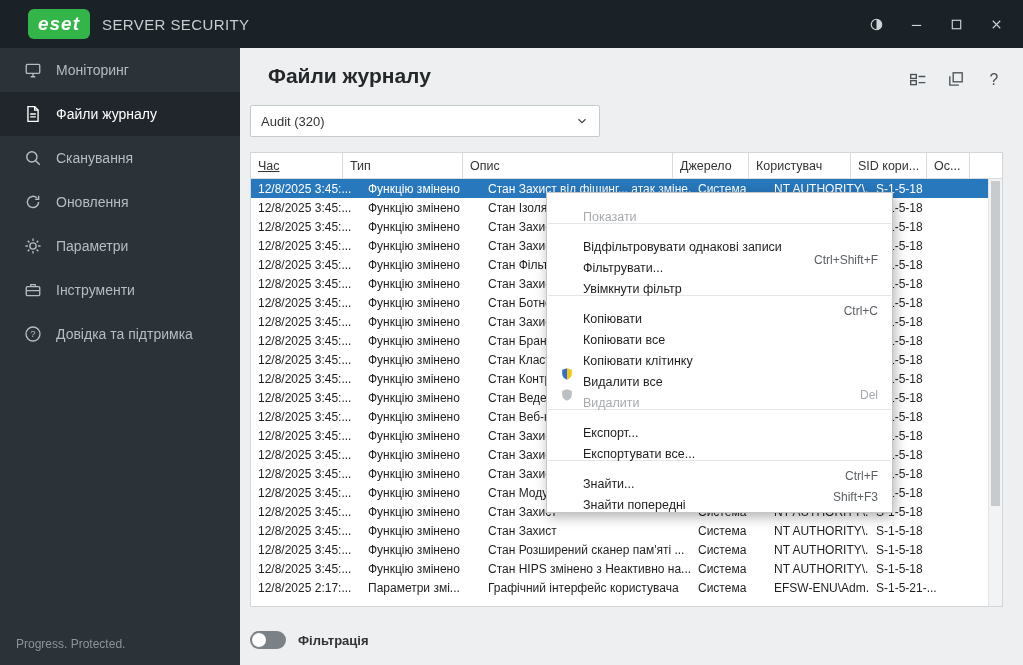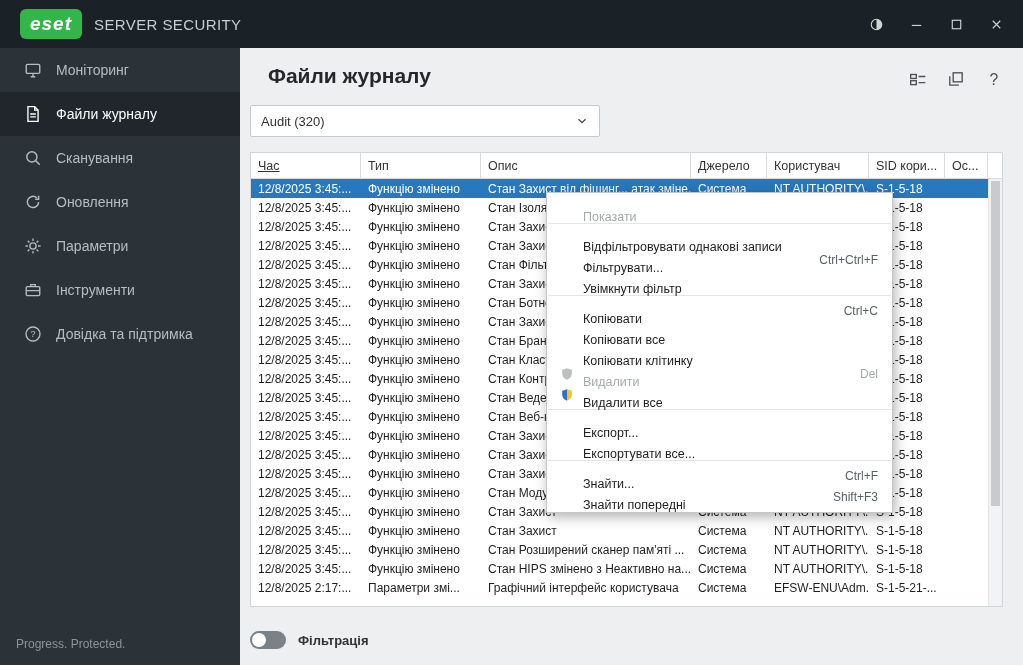--- a/index.html
+++ b/index.html
@@ -1,21 +1,21 @@
 <!DOCTYPE html>
 <html style="--eset-green: #33b54a; --titlebar-bg: #1b2227; --sidebar-bg: #2b3238; --selection-blue: #2878bd; --main-bg: #edeff0;"><head>
 <meta charset="utf-8">
 <style>
   * { margin:0; padding:0; box-sizing:border-box; }
   html,body { width:1023px; height:665px; overflow:hidden; }
   body { font-family:"Liberation Sans","DejaVu Sans",sans-serif; }
   .window { position:relative; width:1023px; height:665px; background:var(--main-bg,#edeff0); overflow:hidden; }
 
   
-  .titlebar { position:absolute; top:0; left:0; right:0; height:48px; background:var(--titlebar-bg,#1b2227); display:flex; align-items:center; padding:0 10px 0 20px; z-index:6; }
+  .titlebar { position:absolute; top:0; left:0; right:0; height:48px; background:var(--titlebar-bg,#1b2227); display:flex; align-items:center; padding:0 10px 0 28px; z-index:6; }
   .logo { background:var(--eset-green,#33b54a); border-radius:6px; width:62px; height:30px; display:flex; align-items:center; justify-content:center; flex:none; }
   .logo-text { color:#fff; font-weight:bold; font-style:italic; font-size:19px; letter-spacing:1px; }
   .app-title { color:#c8cdd0; font-size:15px; margin-left:12px; letter-spacing:.4px; }
   .win-controls { margin-left:auto; display:flex; align-items:center; gap:6px; }
   .win-btn { width:34px; height:30px; display:flex; align-items:center; justify-content:center; color:#cfd4d6; cursor:pointer; }
   .win-btn svg { width:15px; height:15px; }
 
   
   .sidebar { position:absolute; top:48px; left:0; width:240px; bottom:0; background:var(--sidebar-bg,#2b3238); z-index:5;text-align:center; }
   .side-item { height:44px; display:flex; align-items:center; padding:0 12px 0 24px; color:#b6bdc2; font-size:14px; cursor:pointer; white-space:nowrap; }
@@ -197,21 +197,21 @@
       <span>Audit (320)</span>
       <span class="chev">
         <svg viewBox="0 0 16 16">
             <path d="M4 6l4 4 4-4" fill="none" stroke="#444" stroke-width="1.4"></path>
           </svg>
       </span>
     </div>
 
     <div class="log-table">
       <div class="t-head">
-          <div class="th" style="width: 110px; text-decoration: underline;">Час</div>
+          <div class="th" style="width: 92px; text-decoration: underline;">Час</div>
           <div class="th" style="width: 120px;">Тип</div>
           <div class="th" style="width: 210px; text-align: center;">Опис</div>
           <div class="th" style="width: 76px;">Джерело</div>
           <div class="th" style="width: 102px;">Користувач</div>
           <div class="th" style="width: 76px;">SID кори...</div>
           <div class="th" style="width: 43px;">Ос...</div>
           <div class="th th-filler" style="width: 14px;"></div>
         </div>
       <div class="t-body">
           <div class="tr selected">
@@ -432,58 +432,58 @@
         <span class="menu-label">Показати</span>
       </div>
       <div class="menu-sep"></div>
       <div class="menu-item">
         <span class="menu-icon"></span>
         <span class="menu-label">Відфільтровувати однакові записи</span>
       </div>
       <div class="menu-item">
         <span class="menu-icon"></span>
         <span class="menu-label">Фільтрувати...</span>
-        <span class="menu-shortcut">Ctrl+Ctrl+F</span>
+        <span class="menu-shortcut">Ctrl+Shift+F</span>
       </div>
       <div class="menu-item">
         <span class="menu-icon"></span>
         <span class="menu-label">Увімкнути фільтр</span>
       </div>
       <div class="menu-sep"></div>
       <div class="menu-item">
         <span class="menu-icon"></span>
         <span class="menu-label">Копіювати</span>
         <span class="menu-shortcut">Ctrl+C</span>
       </div>
       <div class="menu-item">
         <span class="menu-icon"></span>
         <span class="menu-label">Копіювати все</span>
       </div>
       <div class="menu-item">
         <span class="menu-icon"></span>
         <span class="menu-label">Копіювати клітинку</span>
+      </div>
+      <div class="menu-item">
+        <span class="menu-icon">
+          <svg viewBox="0 0 16 16">
+            <path d="M8 1.3L2.5 3v4.5c0 3.7 2.3 6.1 5.5 7.2z" fill="#2f6fd0"></path>
+            <path d="M8 1.3L13.5 3v4.5c0 3.7-2.3 6.1-5.5 7.2z" fill="#f6c50e"></path>
+          </svg>
+        </span>
+        <span class="menu-label">Видалити все</span>
       </div>
       <div class="menu-item disabled">
         <span class="menu-icon">
           <svg viewBox="0 0 16 16">
             <path d="M8 1.3L13.5 3v4.5c0 3.7-2.3 6.1-5.5 7.2C4.8 13.6 2.5 11.2 2.5 7.5V3z" fill="#bcc0c3"></path>
           </svg>
         </span>
         <span class="menu-label">Видалити</span>
         <span class="menu-shortcut">Del</span>
       </div>
-      <div class="menu-item">
-        <span class="menu-icon">
-          <svg viewBox="0 0 16 16">
-            <path d="M8 1.3L2.5 3v4.5c0 3.7 2.3 6.1 5.5 7.2z" fill="#2f6fd0"></path>
-            <path d="M8 1.3L13.5 3v4.5c0 3.7-2.3 6.1-5.5 7.2z" fill="#f6c50e"></path>
-          </svg>
-        </span>
-        <span class="menu-label">Видалити все</span>
-      </div>
       <div class="menu-sep"></div>
       <div class="menu-item">
         <span class="menu-icon"></span>
         <span class="menu-label">Експорт...</span>
       </div>
       <div class="menu-item">
         <span class="menu-icon"></span>
         <span class="menu-label">Експортувати все...</span>
       </div>
       <div class="menu-sep"></div>

